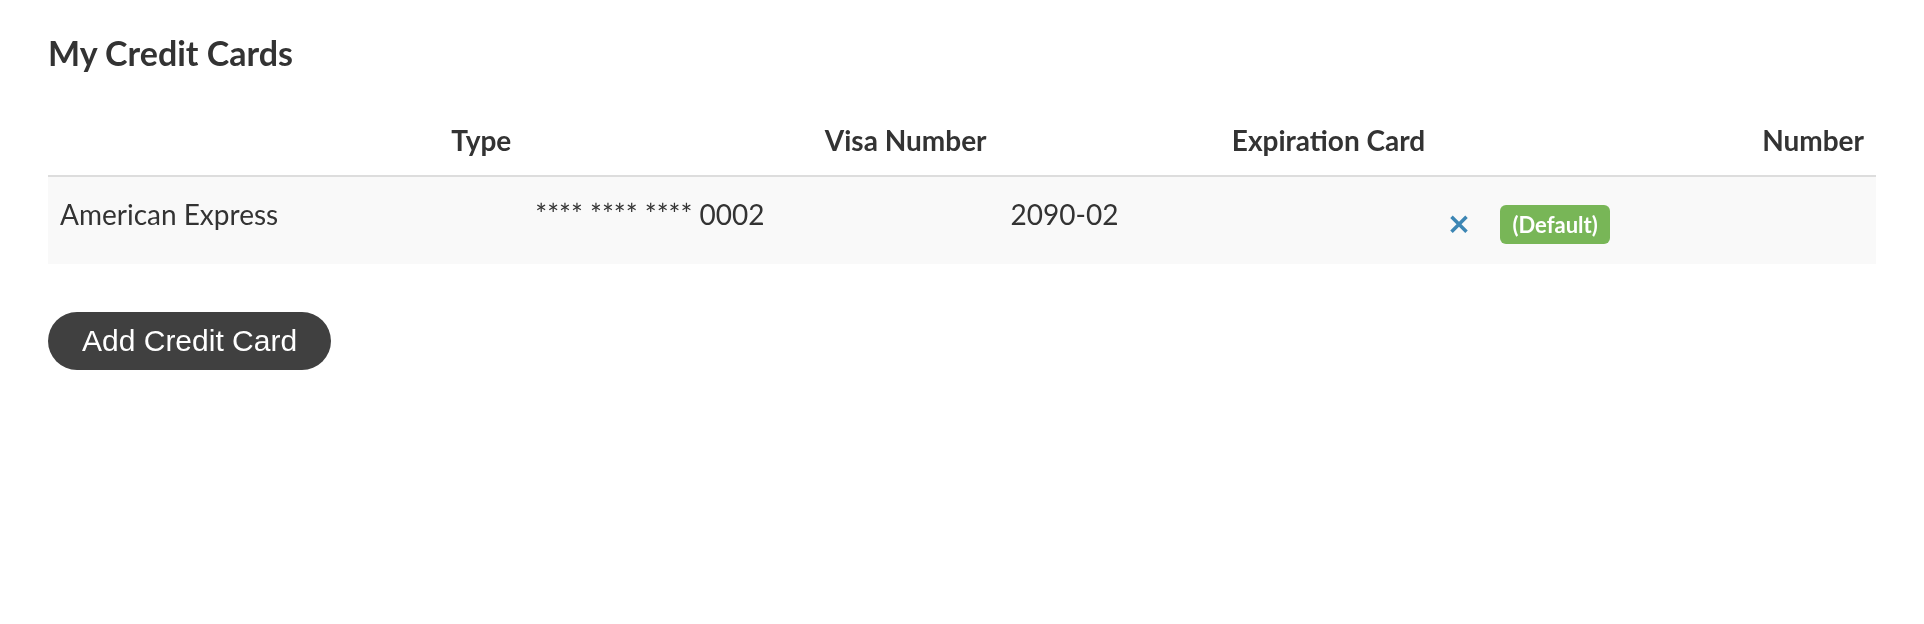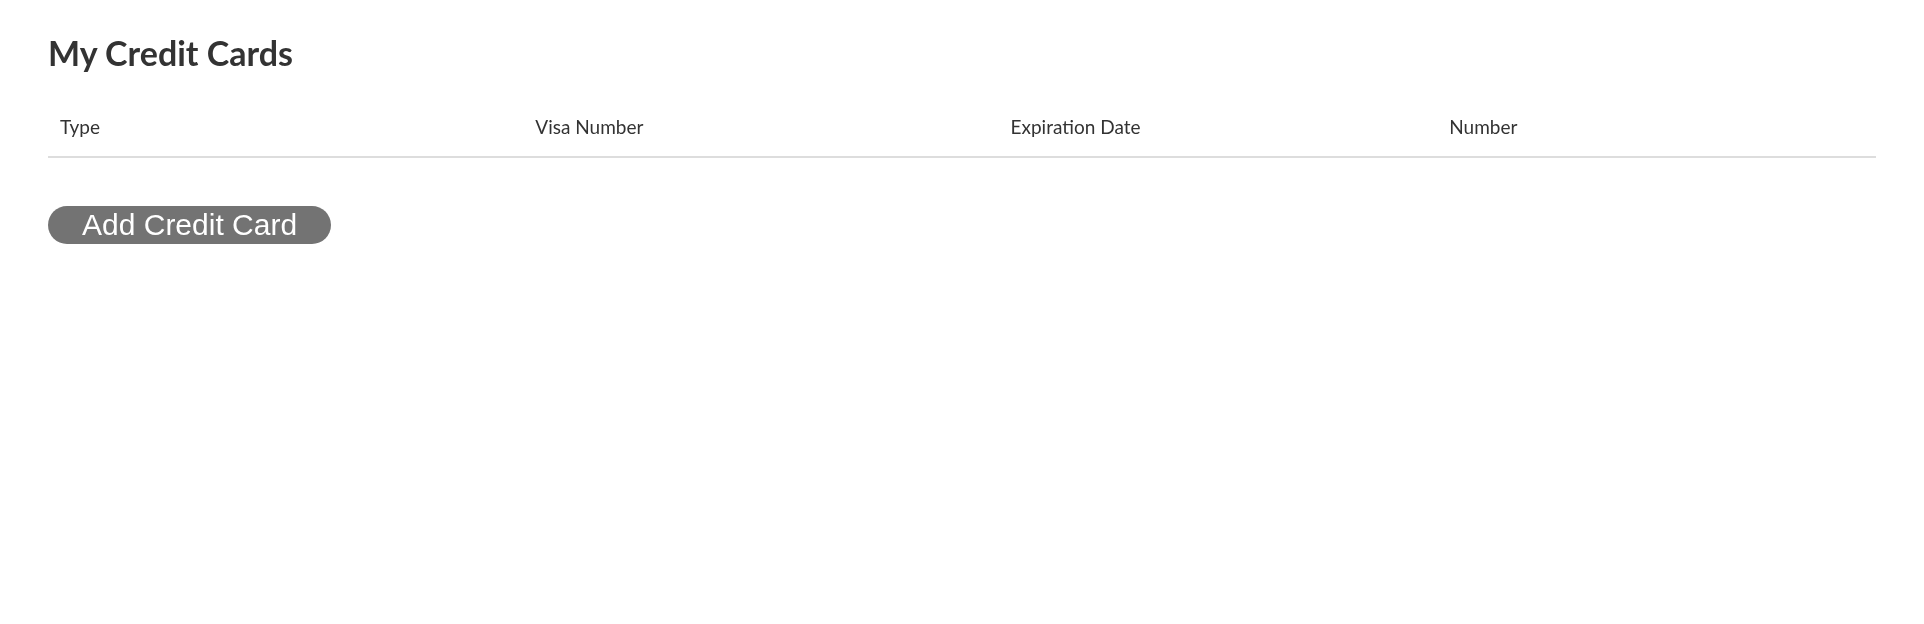--- a/index.html
+++ b/index.html
@@ -11,31 +11,31 @@
       font-family: "Lato", "Helvetica Neue", Helvetica, Arial, sans-serif;
       font-size: 26px;
       color: #333333;
       background: #ffffff;
       padding: 32px 48px;
     }
     .page-title {
       font-weight: 700;
       font-size: 34px;
       color: #333333;
-      margin-bottom: 28px;
+      margin-bottom: 36px;
     }
     table.cards {
       width: 100%;
       border-collapse: collapse;
       table-layout: fixed;
     }
     table.cards th {
-      text-align: left;
-      font-weight: 400;
-      font-size: 19px;
+      text-align: right;
+      font-weight: 700;
+      font-size: 28px;
       color: #333333;
       padding: 14px 12px 18px 12px;
       border-bottom: 2px solid #dddddd;
     }
     table.cards td {
       padding: 20px 12px;
       font-size: 28px;
       border-bottom: 1px solid #dddddd;
       vertical-align: top;
     }
@@ -76,45 +76,58 @@
       background: #78b657;
       color: #ffffff;
       font-size: 22px;
       font-weight: 700;
       padding: 6px 12px;
       border-radius: 6px;
     }
     .add-btn {
       margin-top: 48px;
       display: inline-block;
-      background: #737373;
+      background: #404040;
       color: #ffffff;
       font-size: 30px;
-      padding: 2px 34px;
+      padding: 12px 34px;
       border-radius: 999px;
       border: none;
       cursor: pointer;
     }
   </style>
 </head>
 <body>
 
 
 
 <h2 class="page-title">My Credit Cards</h2>
 
 <table class="cards">
   <thead>
     <tr>
       <th class="col-type">Type</th>
       <th class="col-number">Visa Number</th>
-      <th class="col-exp">Expiration Date</th>
+      <th class="col-exp">Expiration Card</th>
       <th class="col-action">Number</th>
     </tr>
   </thead>
   <tbody>
+    <tr>
+      <td>American Express</td>
+      <td>**** **** **** 0002</td>
+      <td>2090-02</td>
+      <td class="action-cell">
+        <span class="remove-icon">
+          <svg viewBox="0 0 16 16" fill="currentColor">
+              <path d="M3 2l5 5 5-5 2 2-5 5 5 5-2 2-5-5-5 5-2-2 5-5-5-5z"></path>
+            </svg>
+        </span>
+        <span class="default-badge">(Default)</span>
+      </td>
+    </tr>
   </tbody>
 </table>
 
 <button class="add-btn">Add Credit Card</button>
 
 
 
 
 </body></html>

